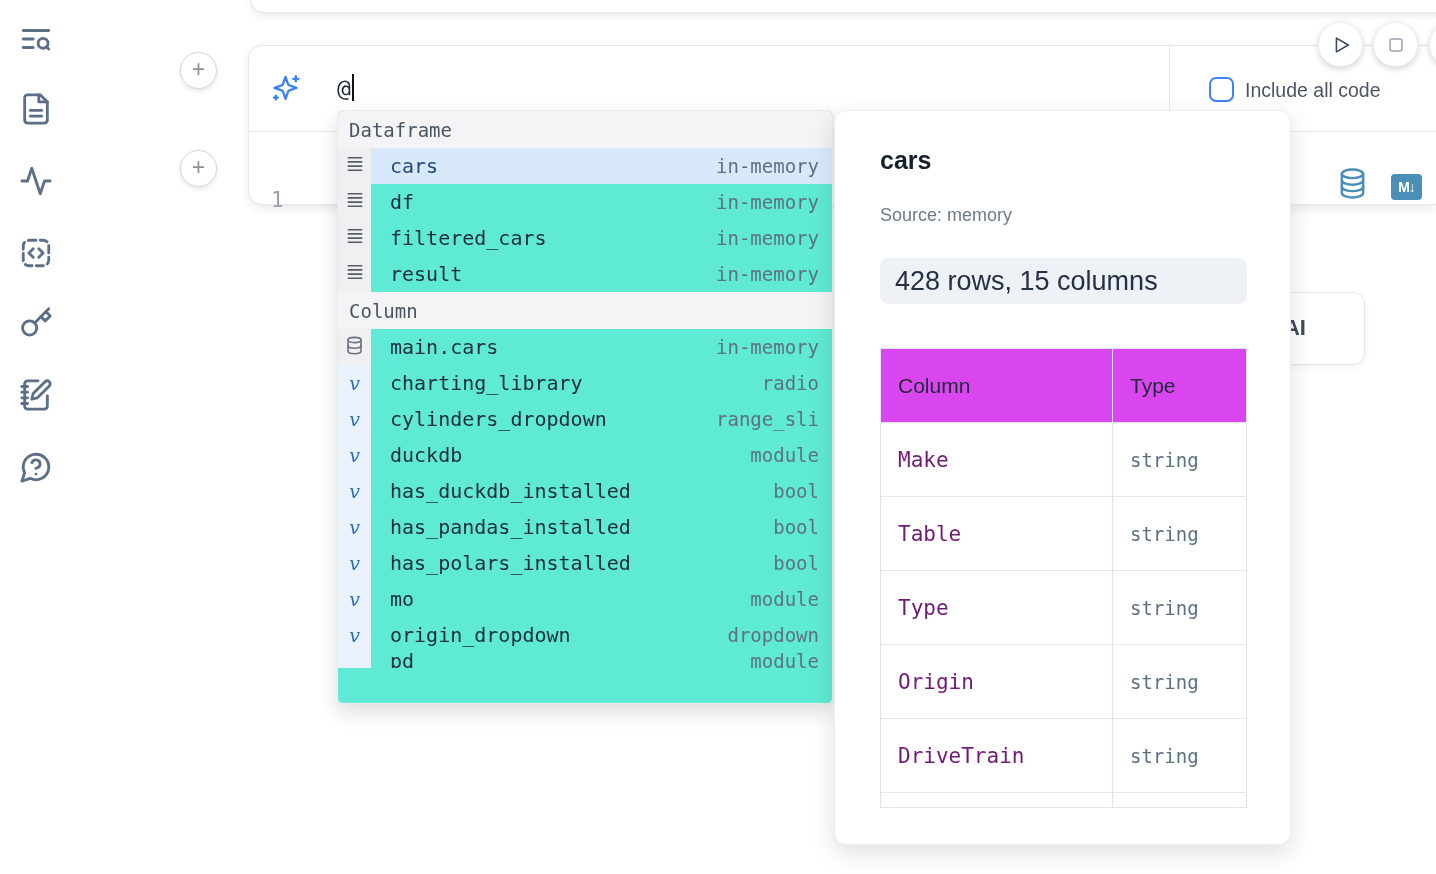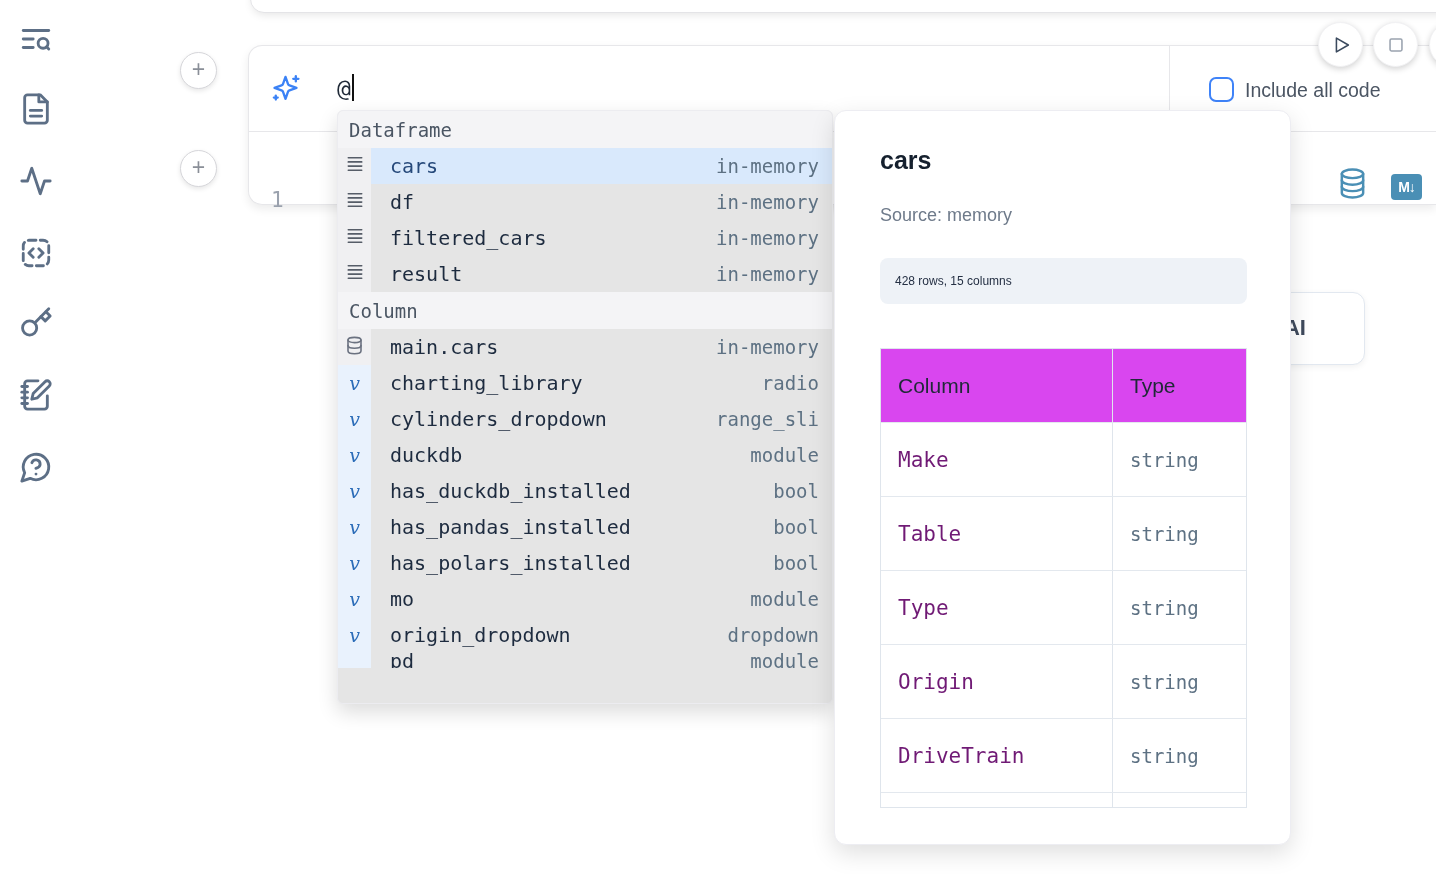--- a/index.html
+++ b/index.html
@@ -45,21 +45,21 @@
               border-radius:4px; color:#fff; font-weight:bold; font-size:14px; text-align:center;
               line-height:26px; letter-spacing:-1px; cursor:pointer; }
 
   
   .circle-btn { position:absolute; top:22px; width:45px; height:45px; border-radius:50%; background:#fff;
                 border:1px solid #f1f1f3; box-shadow:0 2px 6px rgba(0,0,0,0.18); z-index:2;
                 display:flex; align-items:center; justify-content:center; cursor:pointer; }
   .circle-btn svg { width:22px; height:22px; fill:none; stroke-linejoin:round; }
 
   
-  .popup { position:absolute; left:337px; top:110px; width:496px; height:594px; background:#e5e5e5;
+  .popup { position:absolute; left:337px; top:110px; width:496px; height:594px; background:#5eead4;
            border:1px solid #ececf0; border-radius:6px; overflow:hidden; z-index:20;
            box-shadow:0 8px 20px rgba(0,0,0,0.14); }
   .ac-section { height:37px; background:#f4f4f6; display:flex; align-items:center; padding-left:11px;
                 font-family:"DejaVu Sans Mono",monospace; font-size:19px; color:#4a5563; }
   .ac-row { position:relative; height:36px; display:flex; align-items:center; cursor:pointer; }
   .ac-row.partial { height:15px; overflow:hidden; }
   .ac-row.partial .ac-inner { position:relative; top:0; height:36px; display:flex; align-items:center; width:100%; }
   .ac-gutter { position:absolute; left:0; top:0; width:33px; height:100%; background:#f0f0f2;
                display:flex; align-items:center; justify-content:center; }
   .ac-row.var .ac-gutter { background:#e9f2fd; }
@@ -78,21 +78,21 @@
             z-index:5; cursor:pointer; }
   .ai-btn span { position:absolute; right:58px; top:22px; font-size:22px; font-weight:bold; color:#3f4a5c; }
 
   
   .panel { position:absolute; left:834px; top:110px; width:457px; height:735px; background:#fff;
            border:1px solid #ededf2; border-radius:12px; z-index:30;
            box-shadow:0 8px 24px rgba(0,0,0,0.13); }
   .panel-title { position:absolute; left:45px; top:35px; font-size:25px; font-weight:bold; color:#15202e; }
   .panel-source { position:absolute; left:45px; top:94px; font-size:18px; color:#6e7a8a; }
   .shape-badge { position:absolute; left:45px; top:147px; width:367px; height:46px; background:#eef2f7;
-                 border-radius:8px; font-size:12px; color:#253044; line-height:46px; padding-left:15px; }
+                 border-radius:8px; font-size:27px; color:#253044; line-height:46px; padding-left:15px; }
   .pv-table { position:absolute; left:45px; top:237px; width:367px; height:460px;
               border:1px solid #dfe5ec; overflow:hidden; }
   .pv-hrow { display:flex; height:73px; background:#d946ef; }
   .pv-hcell { display:flex; align-items:center; padding-left:17px; font-size:21px; color:#1f2937; }
   .pv-row { display:flex; height:74px; border-top:1px solid #e3e8ee; }
   .pv-row.partial { height:17px; }
   .pv-c1 { width:232px; border-right:1px solid #dfe5ec; }
   .pv-c2 { flex:1; }
   .pv-name { display:flex; align-items:center; padding-left:17px;
              font-family:"DejaVu Sans Mono",monospace; font-size:21px; color:#701a75; }

